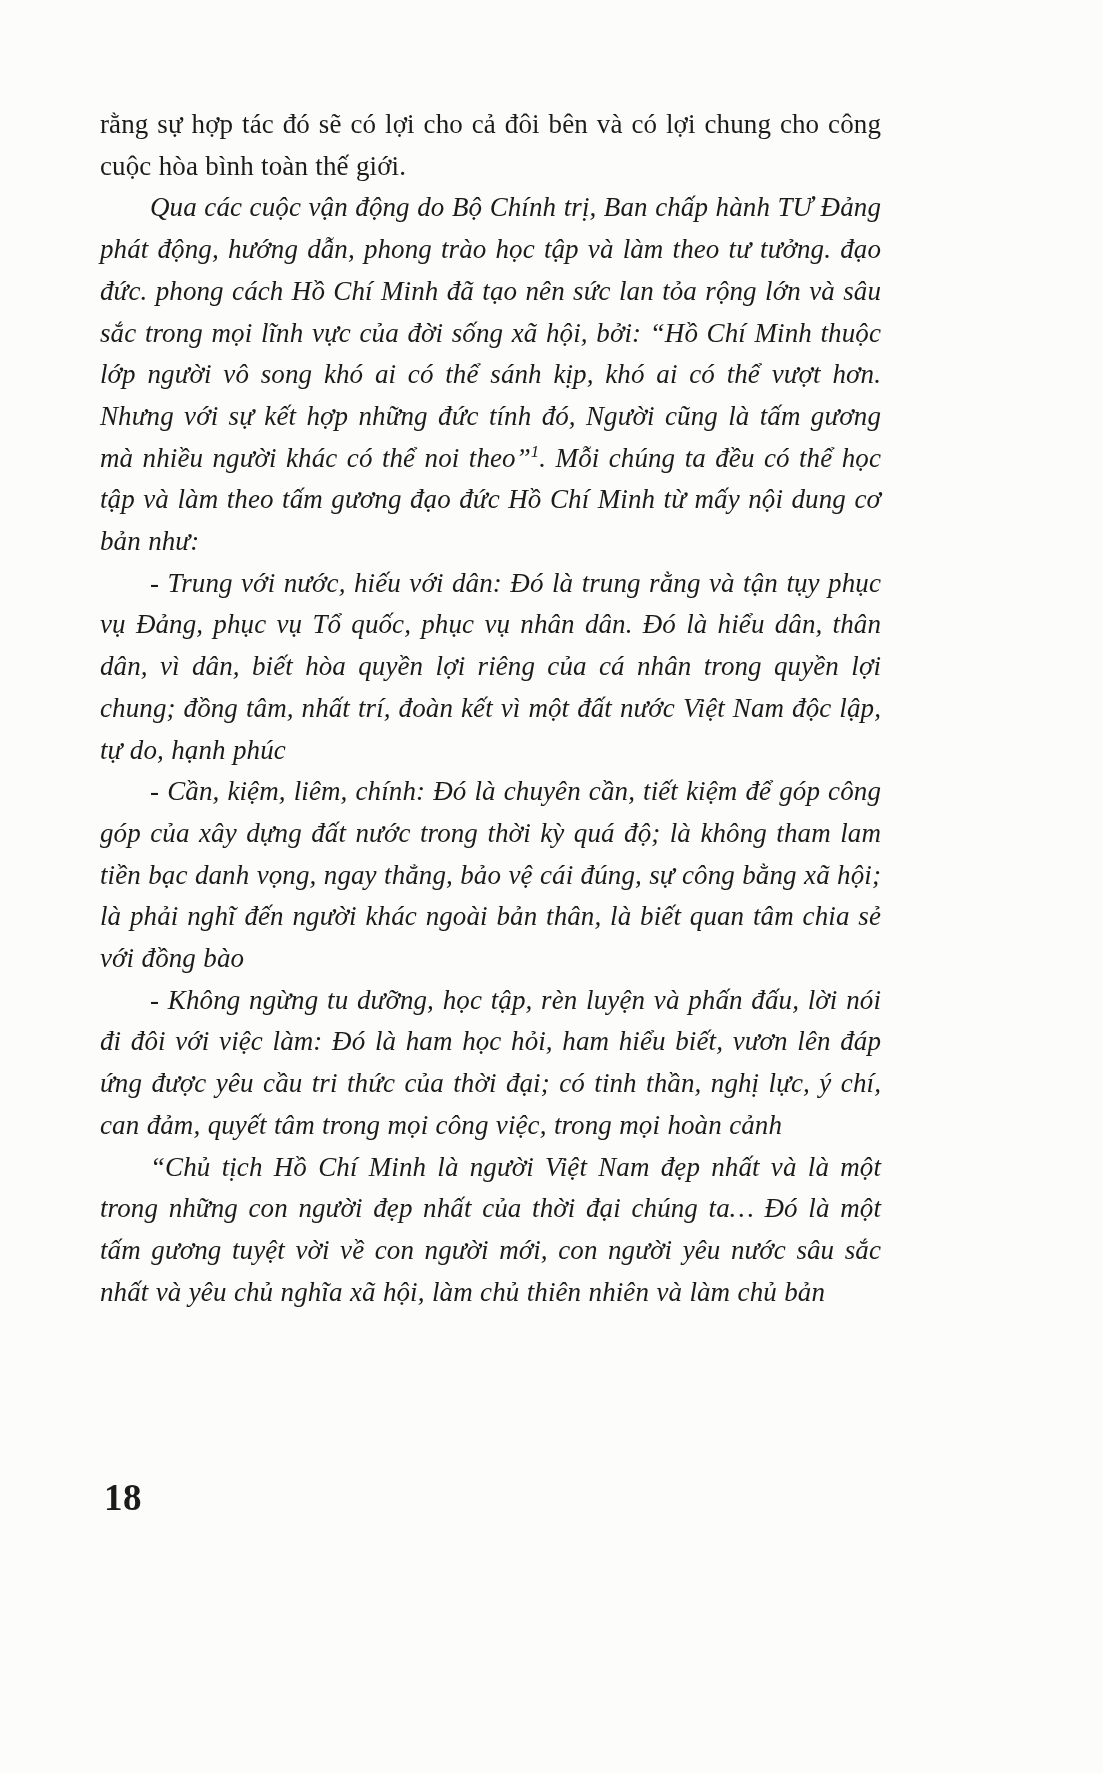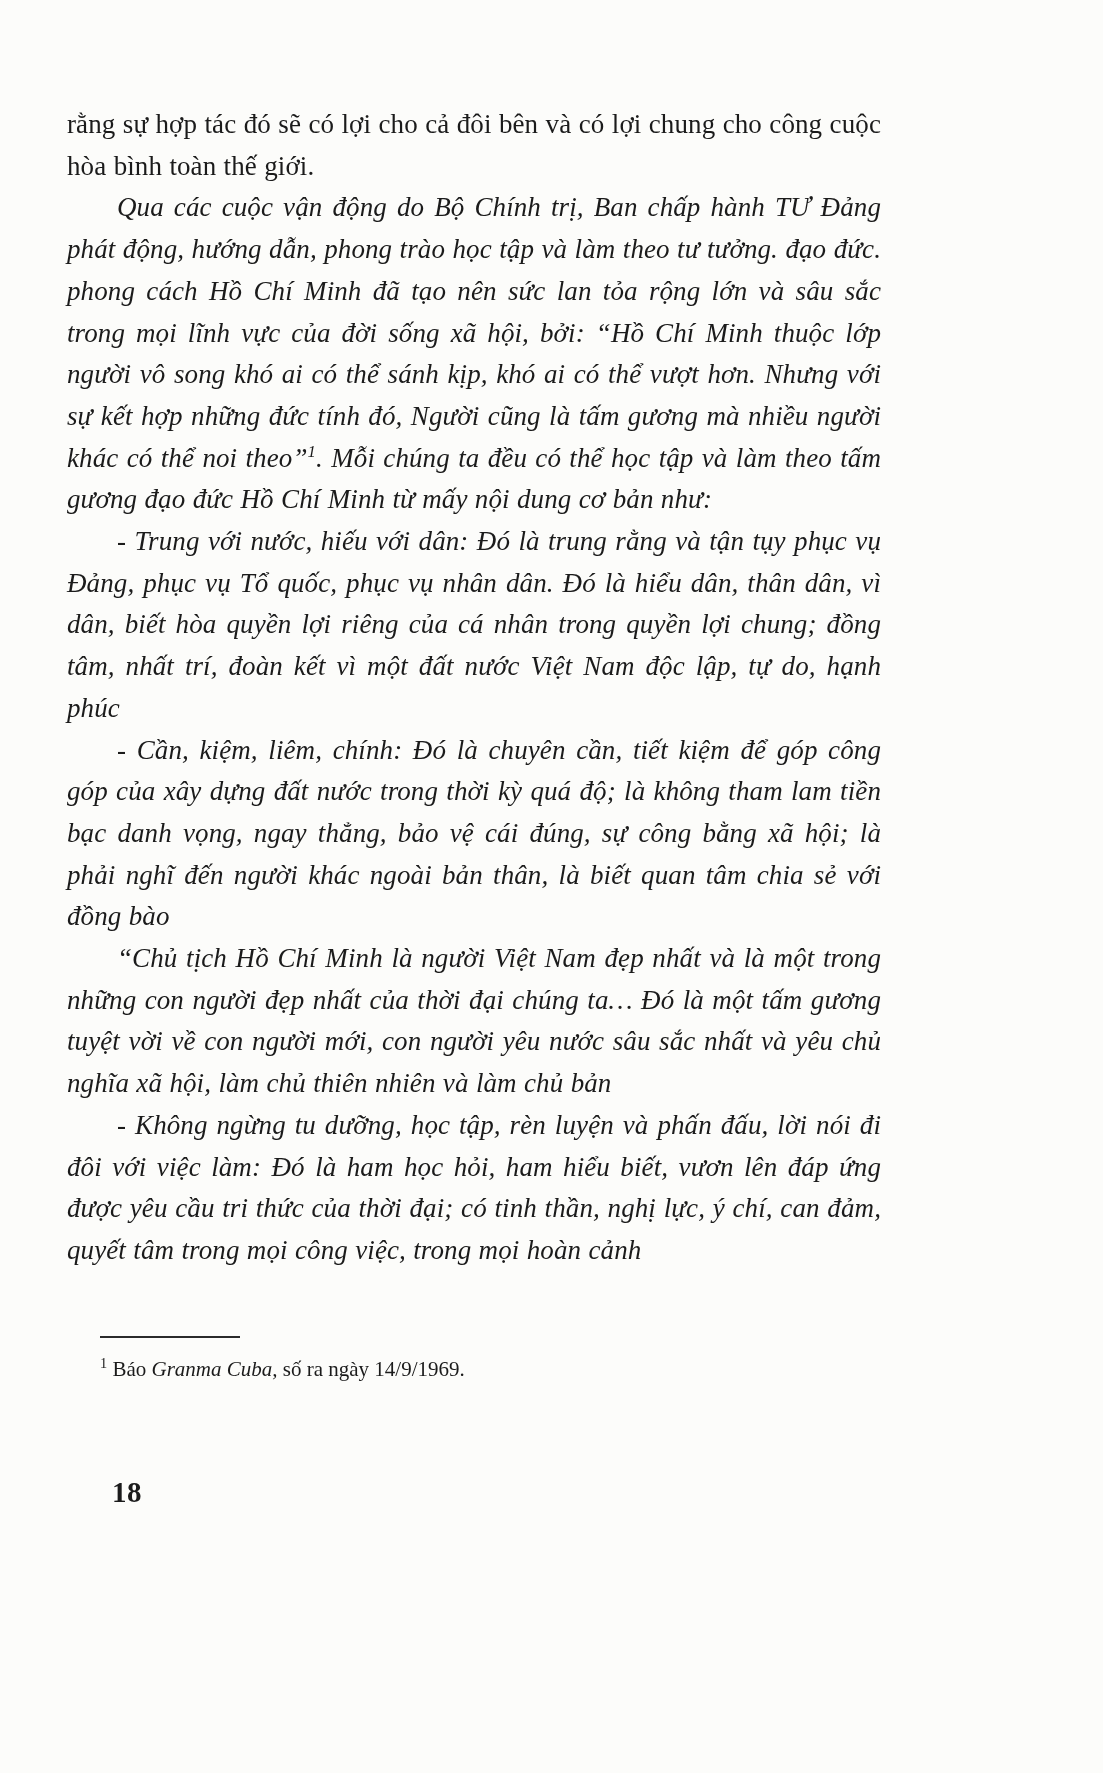--- a/index.html
+++ b/index.html
@@ -9,21 +9,21 @@
     background: #fcfcfa;
     color: #1b1b1b;
     font-family: "Liberation Serif", "DejaVu Serif", serif;
     position: relative;
     overflow: hidden;
   }
   .page {
     box-sizing: border-box;
     width: 1103px;
     height: 1742px;
-    padding: 104px 222px 0 67px;
+    padding: 104px 222px 0 100px;
     position: relative;
   }
   .body-text { }
   .para {
     margin: 0;
     font-size: 27px;
     line-height: 41.7px;
     text-align: justify;
     letter-spacing: 0.1px;
     word-spacing: 0.5px;
@@ -48,23 +48,23 @@
   }
   .footnote {
     font-size: 21px;
     line-height: 30px;
     text-align: left;
   }
   .footnote sup.note-ref { font-size: 0.68em; }
   .footnote .work-title { font-style: italic; }
   .page-number {
     position: absolute;
-    left: 112px;
+    left: 104px;
     top: 1476px;
-    font-size: 29px;
+    font-size: 37px;
     font-weight: bold;
     letter-spacing: 0.5px;
   }
 </style>
 </head>
 <body>
 
 <div class="page">
 
   <div class="body-text">
@@ -72,28 +72,22 @@
     <p class="para">rằng sự hợp tác đó sẽ có lợi cho cả đôi bên và có lợi chung cho công cuộc hòa bình toàn thế giới.</p>
 
     <p class="para indented">
       <span>Qua các cuộc vận động do Bộ Chính trị, Ban chấp hành TƯ Đảng phát động, hướng dẫn, phong trào học tập và làm theo tư tưởng. đạo đức. phong cách Hồ Chí Minh đã tạo nên sức lan tỏa rộng lớn và sâu sắc trong mọi lĩnh vực của đời sống xã hội, bởi: “Hồ Chí Minh thuộc lớp người vô song khó ai có thể sánh kịp, khó ai có thể vượt hơn. Nhưng với sự kết hợp những đức tính đó, Người cũng là tấm gương mà nhiều người khác có thể noi theo”</span><sup class="note-ref">1</sup><span>. Mỗi chúng ta đều có thể học tập và làm theo tấm gương đạo đức Hồ Chí Minh từ mấy nội dung cơ bản như:</span>
     </p>
 
     <p class="para indented">- Trung với nước, hiếu với dân: Đó là trung rằng và tận tụy phục vụ Đảng, phục vụ Tổ quốc, phục vụ nhân dân. Đó là hiểu dân, thân dân, vì dân, biết hòa quyền lợi riêng của cá nhân trong quyền lợi chung; đồng tâm, nhất trí, đoàn kết vì một đất nước Việt Nam độc lập, tự do, hạnh phúc</p>
 
     <p class="para indented">- Cần, kiệm, liêm, chính: Đó là chuyên cần, tiết kiệm để góp công góp của xây dựng đất nước trong thời kỳ quá độ; là không tham lam tiền bạc danh vọng, ngay thẳng, bảo vệ cái đúng, sự công bằng xã hội; là phải nghĩ đến người khác ngoài bản thân, là biết quan tâm chia sẻ với đồng bào</p>
 
+    <p class="para indented">- Không ngừng tu dưỡng, học tập, rèn luyện và phấn đấu, lời nói đi đôi với việc làm: Đó là ham học hỏi, ham hiểu biết, vươn lên đáp ứng được yêu cầu tri thức của thời đại; có tinh thần, nghị lực, ý chí, can đảm, quyết tâm trong mọi công việc, trong mọi hoàn cảnh</p>
+
     <p class="para indented">“Chủ tịch Hồ Chí Minh là người Việt Nam đẹp nhất và là một trong những con người đẹp nhất của thời đại chúng ta… Đó là một tấm gương tuyệt vời về con người mới, con người yêu nước sâu sắc nhất và yêu chủ nghĩa xã hội, làm chủ thiên nhiên và làm chủ bản</p>
-
-    <p class="para indented">- Không ngừng tu dưỡng, học tập, rèn luyện và phấn đấu, lời nói đi đôi với việc làm: Đó là ham học hỏi, ham hiểu biết, vươn lên đáp ứng được yêu cầu tri thức của thời đại; có tinh thần, nghị lực, ý chí, can đảm, quyết tâm trong mọi công việc, trong mọi hoàn cảnh</p>
 
   </div>
 
-  <div class="footnote-area">
-    <div class="footnote-sep"></div>
-    <div class="footnote">
-      <sup class="note-ref">1</sup><span> Báo </span><span class="work-title">Granma Cuba,</span><span> số ra ngày 14/9/1969.</span>
-    </div>
-  </div>
 
   <div class="page-number">18</div>
 
 </div>
 
 </body></html>

